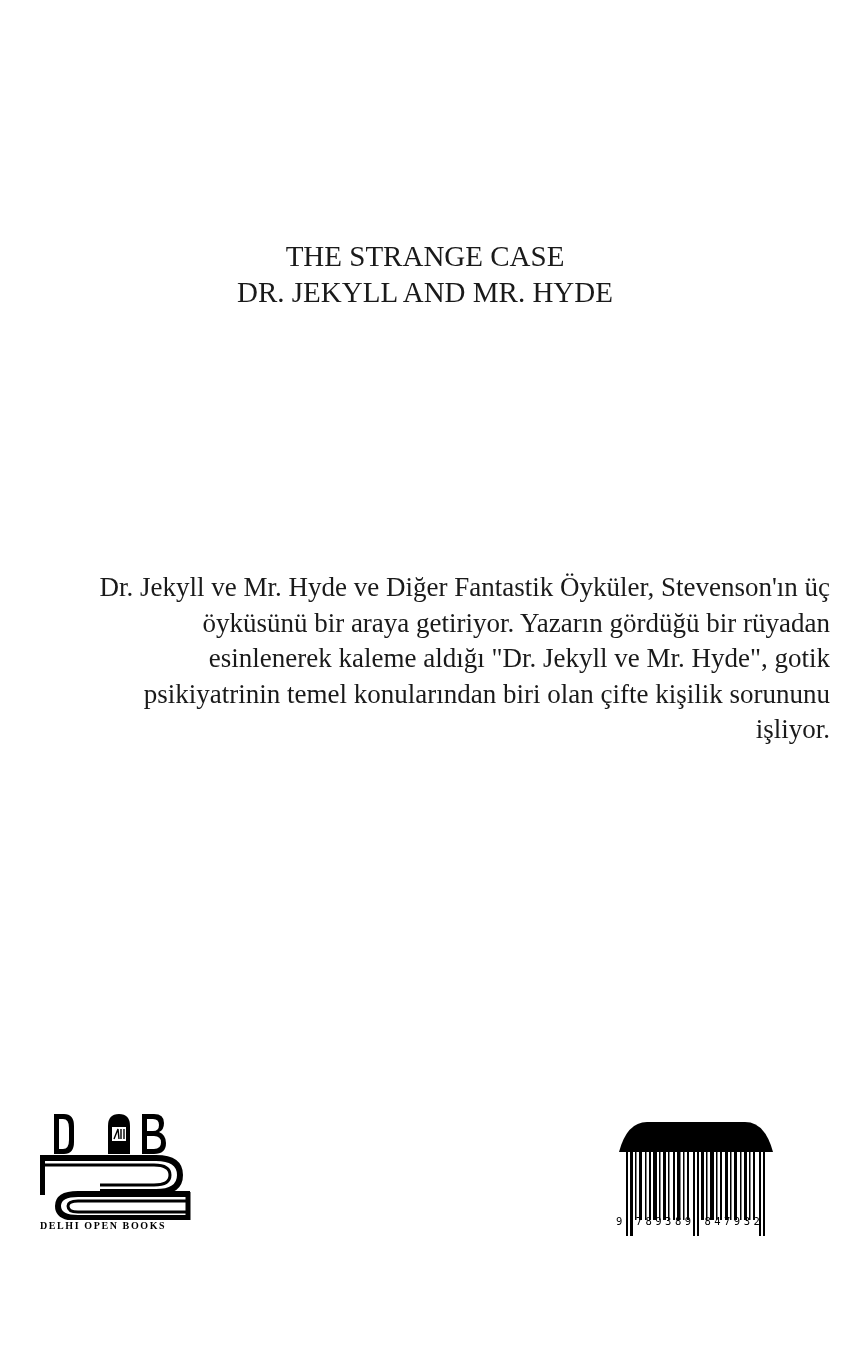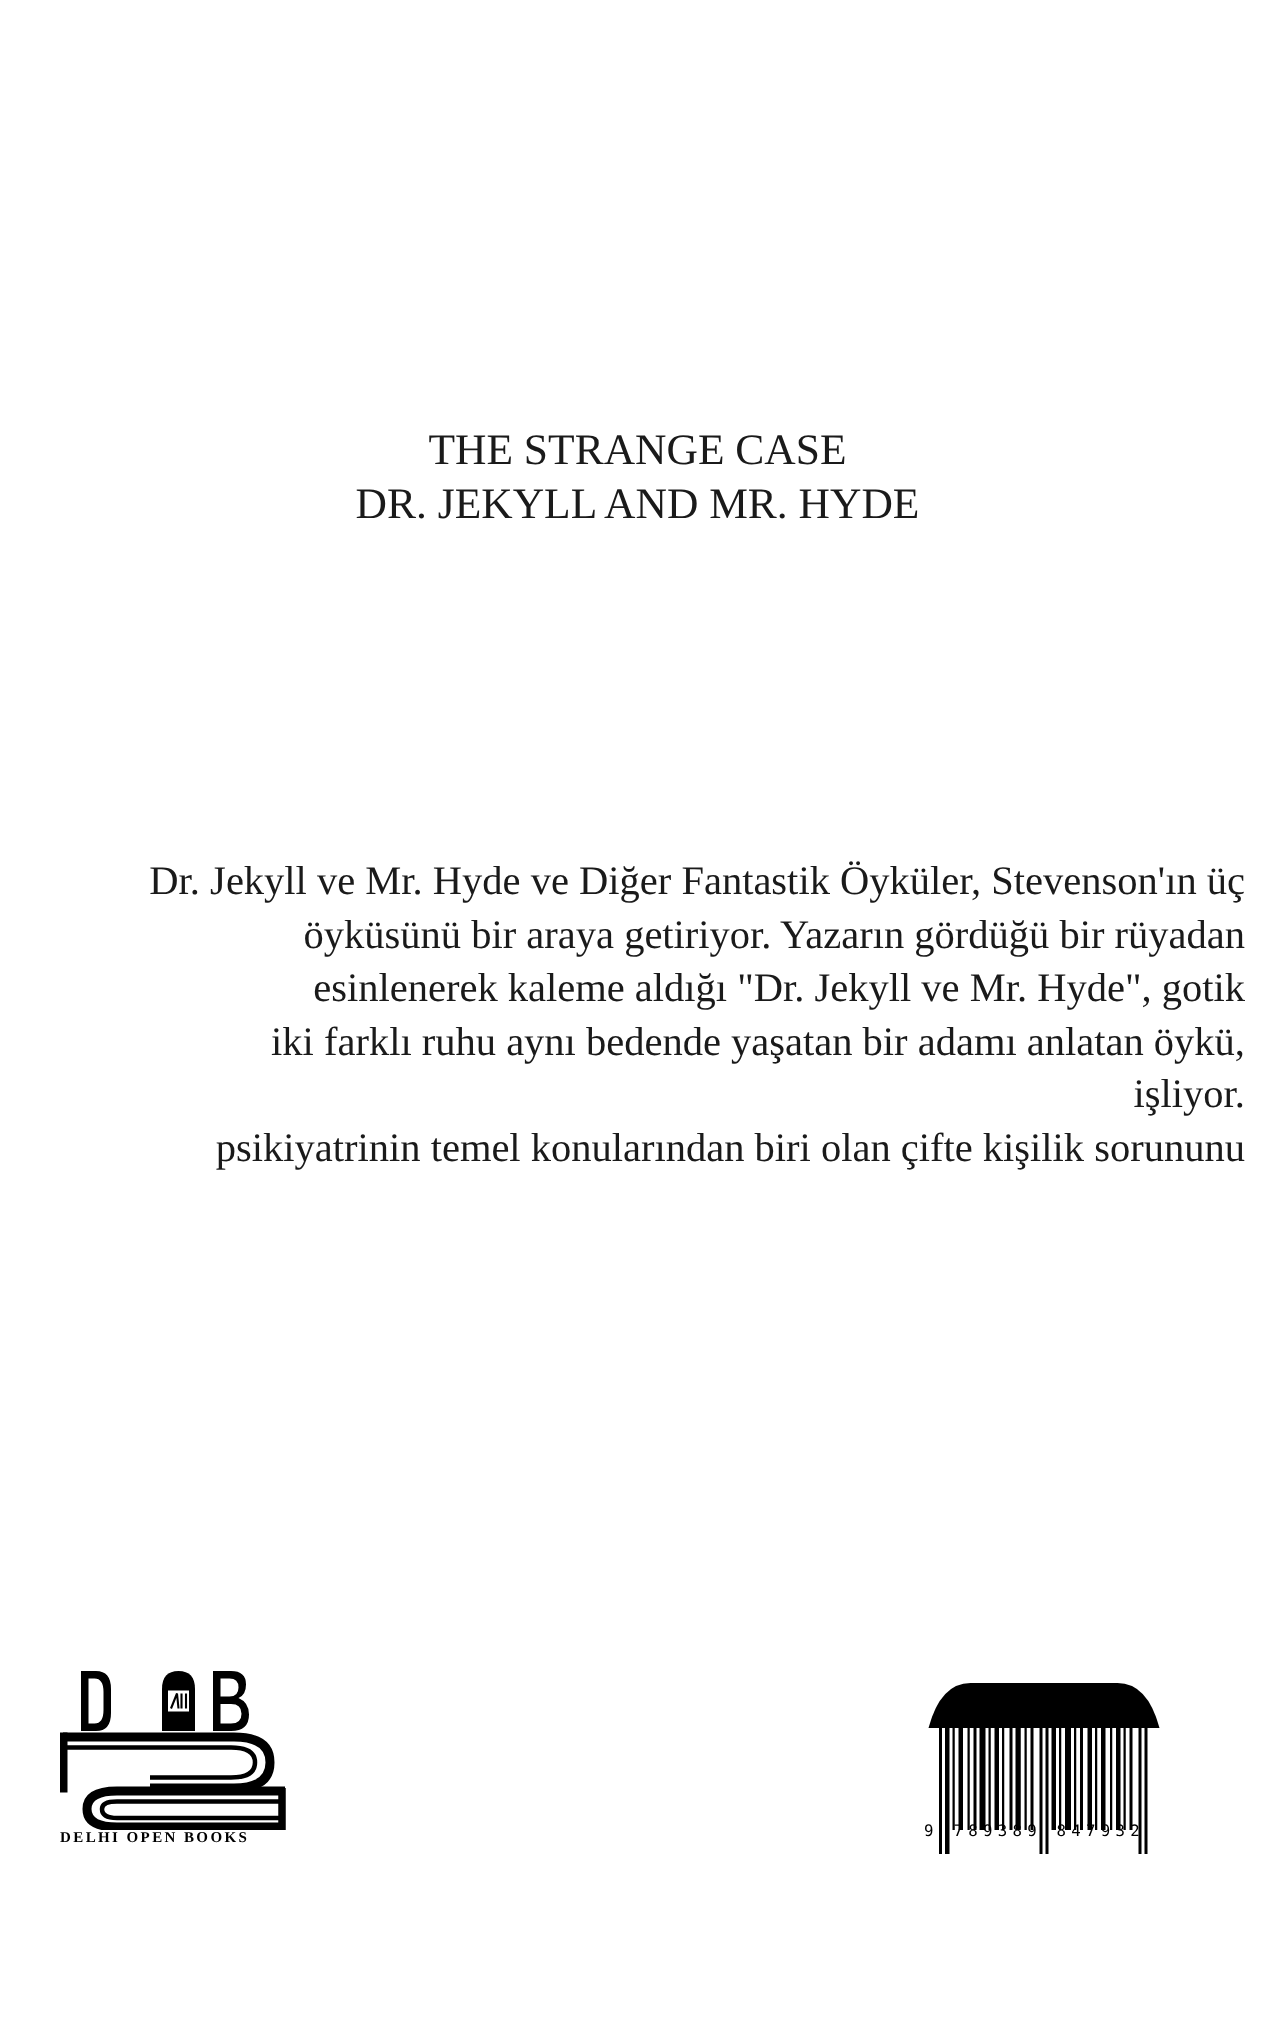--- a/index.html
+++ b/index.html
@@ -1,21 +1,21 @@
 <!DOCTYPE html>
 <html><head>
 <meta charset="utf-8">
 <style>
   html, body { margin: 0; padding: 0; background: #ffffff; }
   body { width: 850px; height: 1360px; position: relative; overflow: hidden; color: #1a1a1a; }
   .title-block {
     position: absolute; top: 238px; left: 0; width: 850px;
     text-align: center;
     font-family: "Liberation Serif", serif;
-    font-size: 29px; line-height: 36px; color: #1a1a1a; margin-top: 44px;
+    font-size: 29px; line-height: 36px; color: #1a1a1a;
   }
   .title-block div { white-space: nowrap; }
   .blurb {
     position: absolute; top: 570px; left: 20px; width: 810px;
     text-align: right;
     font-family: "Liberation Serif", serif;
     font-size: 27px; line-height: 35.5px; color: #1a1a1a;
   }
   .blurb div { white-space: nowrap; }
   .logo {
@@ -40,23 +40,22 @@
 
 <div class="title-block">
   <div>THE STRANGE CASE</div>
   <div>DR. JEKYLL AND MR. HYDE</div>
 </div>
 
 <div class="blurb">
   <div>Dr. Jekyll ve Mr. Hyde ve Diğer Fantastik Öyküler, Stevenson'ın üç</div>
   <div>öyküsünü bir araya getiriyor. Yazarın gördüğü bir rüyadan</div>
   <div>esinlenerek kaleme aldığı "Dr. Jekyll ve Mr. Hyde", gotik</div>
-  <div>iki farklı ruhu aynı bedende yaşatan bir adamı anlatan öykü,</div>
+  <div>psikiyatrinin temel konularından biri olan çifte kişilik sorununu</div>
   <div>işliyor.</div>
-  <div>psikiyatrinin temel konularından biri olan çifte kişilik sorununu</div>
 </div>
 
 <div class="logo">
   <svg width="152" height="108" viewBox="0 0 152 108">
 
     <path d="M14 2 H24 Q34 2 34 14 V30 Q34 42 24 42 H14 Z M19 7 V37 H23 Q29 37 29 28 V16 Q29 7 23 7 Z" fill="#000"></path>
 
     <path d="M68 42 V14 Q68 2 79 2 Q90 2 90 14 V42 Z" fill="#000"></path>
     <rect x="72" y="15" width="14" height="14" fill="#fff"></rect>
     <path d="M74 27 L78 17 L79 27 M81 17 V27 M84 17 V27" stroke="#000" stroke-width="1.4" fill="none"></path>

